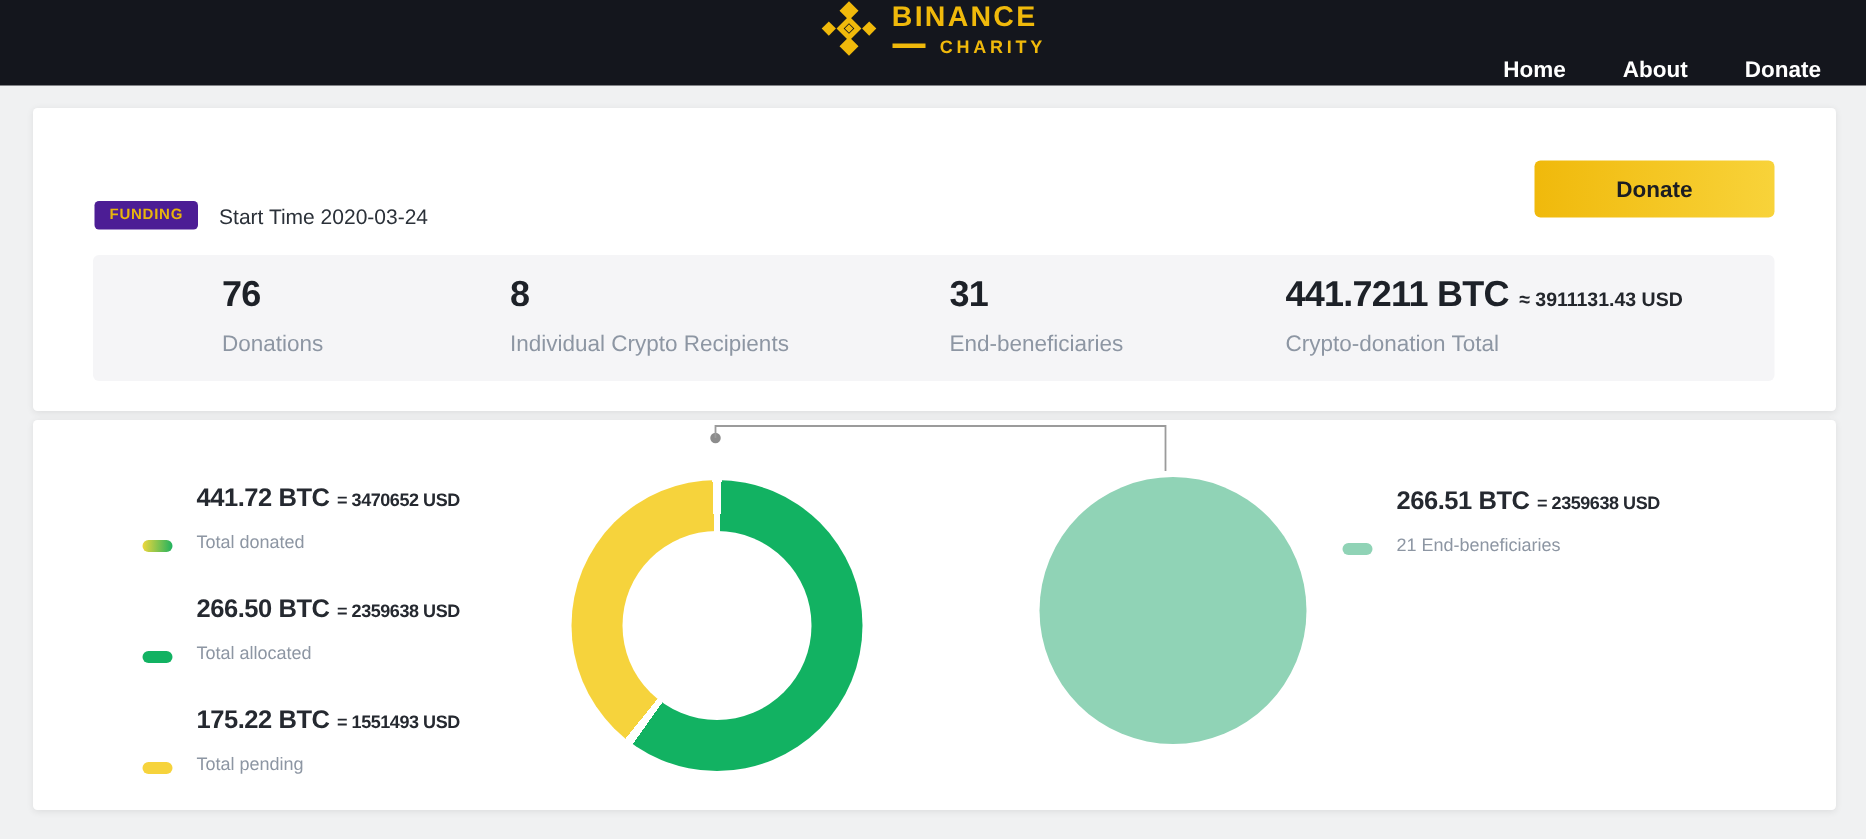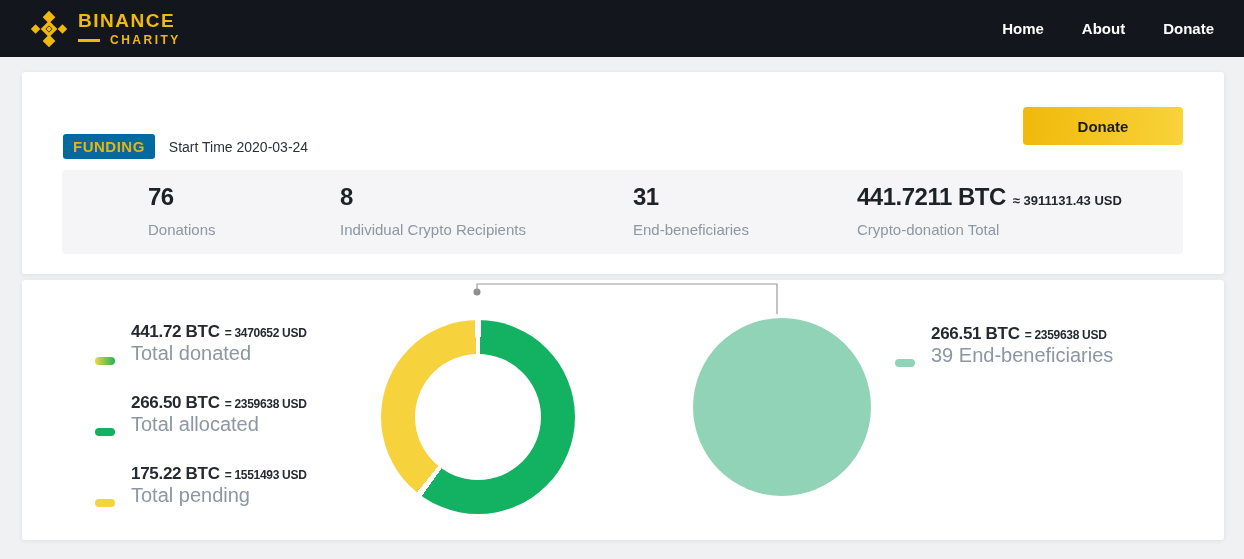--- a/index.html
+++ b/index.html
@@ -8,21 +8,21 @@
     position:relative;
     background:#f0f1f2;
     font-family:"Liberation Sans", sans-serif;
     overflow:hidden;
     color:#1e2026;
   }
 
   
   .navbar {
     position:absolute; top:0; left:0; width:1244px; height:57px;
-    background:#14161d; display:flex; align-items:center; padding:0 30px;
+    background:#14161d; display:flex; align-items:center; padding:0 30px;flex-direction:column;
   }
   .brand { display:flex; align-items:center; gap:10px; }
   .brand-text { display:flex; flex-direction:column; line-height:1; }
   .brand-name { font-size:19px; font-weight:800; color:#f0b90b; letter-spacing:1.5px; }
   .brand-sub-row { display:flex; align-items:center; gap:10px; margin-top:4px; }
   .brand-dash { width:22px; height:3px; background:#f0b90b; }
   .brand-sub { font-size:12px; font-weight:700; color:#f0b90b; letter-spacing:2.5px; }
   .nav-links { margin-left:auto; display:flex; gap:38px; }
   .nav-link { color:#ffffff; font-size:15px; font-weight:600; text-decoration:none; }
 
@@ -31,21 +31,21 @@
     position:absolute; left:22px; width:1202px; background:#ffffff;
     border-radius:3px; box-shadow:0 1px 5px rgba(0,0,0,0.08);
   }
   .card-campaign { top:72px; height:202px; }
   .card-charts { top:280px; height:260px; }
 
   
   .page-title { position:absolute; left:41px; top:29px; font-size:21px; font-weight:600; color:#23262c; }
   .badge-row { position:absolute; left:41px; top:62px; display:flex; align-items:center; gap:14px; }
   .status-badge {
-    background:#0369a1; color:#e8b50c; font-size:15px; font-weight:700;
+    background:#4c1d95; color:#e8b50c; font-size:10px; font-weight:700;
     letter-spacing:0.5px; padding:4px 10px; border-radius:3px;
   }
   .start-time { font-size:14px; color:#2b3139; }
   .donate-btn {
     position:absolute; left:1001px; top:35px; width:160px; height:38px;
     border:none; border-radius:4px; font-family:inherit;
     font-size:15px; font-weight:600; color:#1b1d23; cursor:pointer;
     background:linear-gradient(92deg,#f0b90b,#f8d33a);
   }
 
@@ -63,21 +63,21 @@
 
   
   .connector { position:absolute; left:0; top:0; }
   .legend { position:absolute; }
   .legend-left { left:73px; top:42px; }
   .legend-right { left:873px; top:44px; }
   .legend-item { display:flex; align-items:flex-end; gap:16px; margin-bottom:28px; }
   .pill { flex:0 0 auto; width:20px; height:8px; border-radius:4px; margin-top:6px; background:#ccc; }
   .legend-amount { display:flex; align-items:baseline; font-size:17px; font-weight:700; color:#252930; letter-spacing:-0.3px; }
   .legend-usd { font-size:12px; font-weight:700; margin-left:5px; }
-  .legend-label { font-size:20px; color:#8d96a3; margin-top:0; }
+  .legend-label { font-size:12px; color:#8d96a3; margin-top:12px; }
 
   .donut-chart {
     position:absolute; left:359px; top:40px; width:194px; height:194px;
     border-radius:50%;
   }
   .donut-hole {
     position:absolute; left:34px; top:34px; width:126px; height:126px;
     background:#ffffff; border-radius:50%;
   }
   .pie-chart {
@@ -192,18 +192,18 @@
   <div class="pie-chart" style="background: rgb(144, 211, 182);"></div>
 
   <div class="legend legend-right">
     <div class="legend-item">
       <span class="pill" style="background: rgb(144, 211, 182);"></span>
       <div>
         <div class="legend-amount">
           <span>266.51 BTC</span>
           <span class="legend-usd">= 2359638 USD</span>
         </div>
-        <div class="legend-label">39 End-beneficiaries</div>
+        <div class="legend-label">21 End-beneficiaries</div>
       </div>
     </div>
   </div>
 
 </section>
 
 </body></html>

